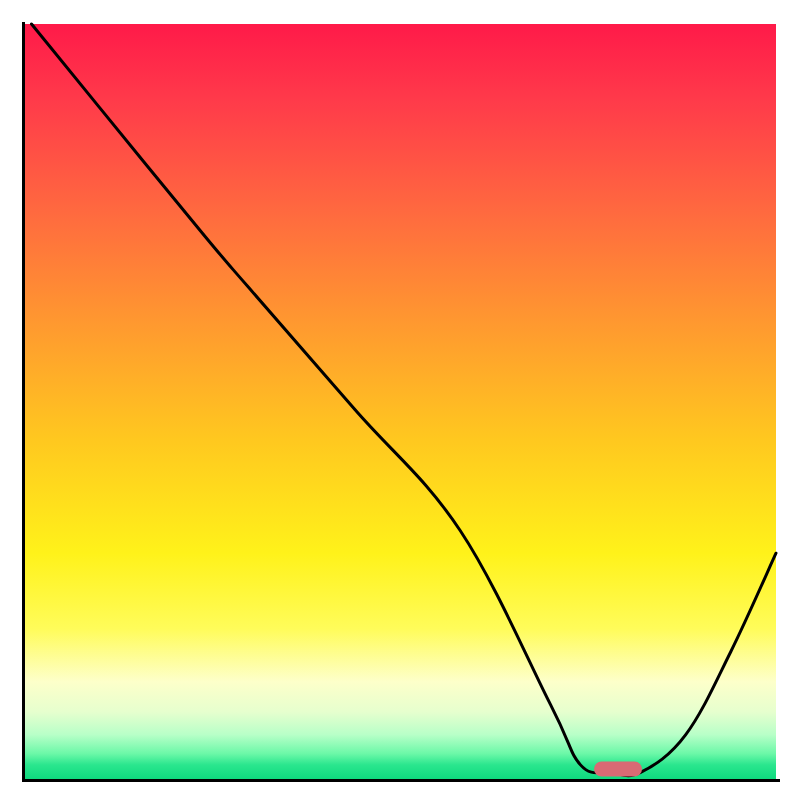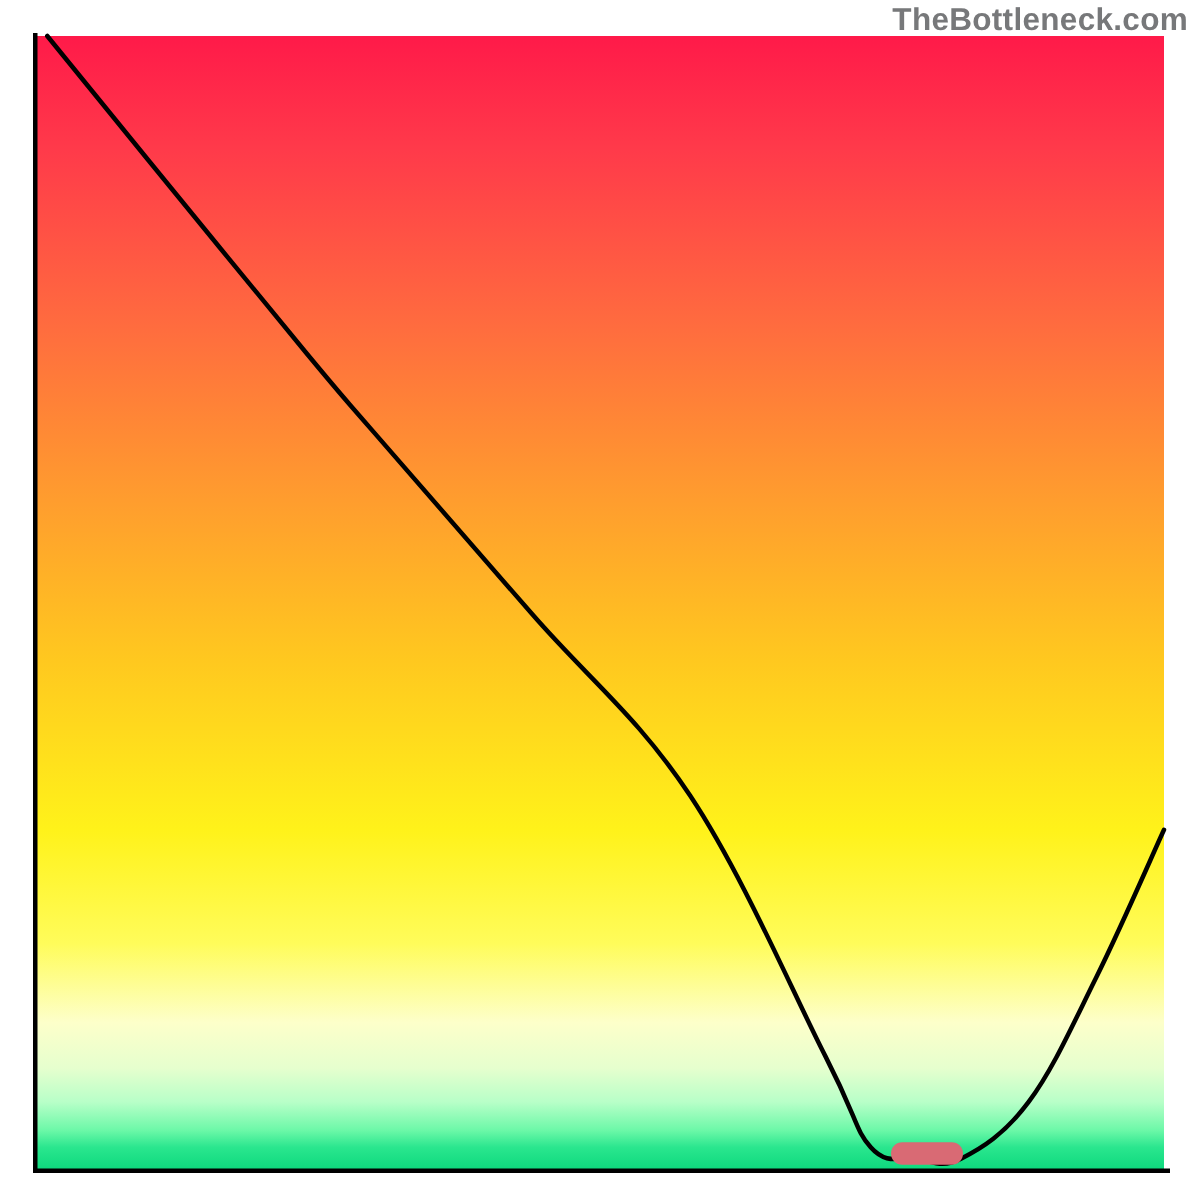--- a/index.html
+++ b/index.html
@@ -87,14 +87,13 @@
   <div class="gradient-area"></div>
   <div class="axis axis-y"></div>
   <div class="axis axis-x"></div>
 
   <svg class="curve" viewBox="0 0 800 800">
     <path id="curve-path" fill="none" stroke="#000" stroke-width="3" stroke-linecap="round" stroke-linejoin="round" d="M 31.52 24 C 43.7024 38.968799999999995, 68.06720000000001 69.05759999999995, 99.2 107.15999999999997 C 130.3328 145.26239999999999, 177.408 203.02080000000007, 204.48 235.68000000000006 C 231.552 268.33920000000006, 222.528 257.3016, 249.6 288.59999999999997 C 276.67199999999997 319.8983999999999, 316.9792 366.0144, 354.88 409.56 C 392.7808 453.1056, 424.96639999999996 477.4488, 460.15999999999997 530.52 C 495.3536 583.5912, 528.7424 662.2152, 550.4 704.4 C 572.0576 746.5848, 569.6512 752.6328, 580.48 764.88 C 591.3088 777.1272, 599.7312000000001 771.0792, 610.5600000000001 772.44 C 621.3888000000001 773.8008000000001, 627.104 779.244, 640.64 772.44 C 654.1759999999999 765.6360000000001, 669.5168 756.4128, 685.76 734.64 C 702.0032 712.8672, 714.6368 684.1392, 730.88 651.48 C 747.1232 618.8208000000001, 767.8784 570.8904, 776 553.2"></path>
   </svg>
 
   <div id="marker" class="marker" style="left: 618.08px; top: 768.66px;"></div>
 
-  <div class="watermark">TheBottleneck.com</div>
 </div>
 
 </body></html>

